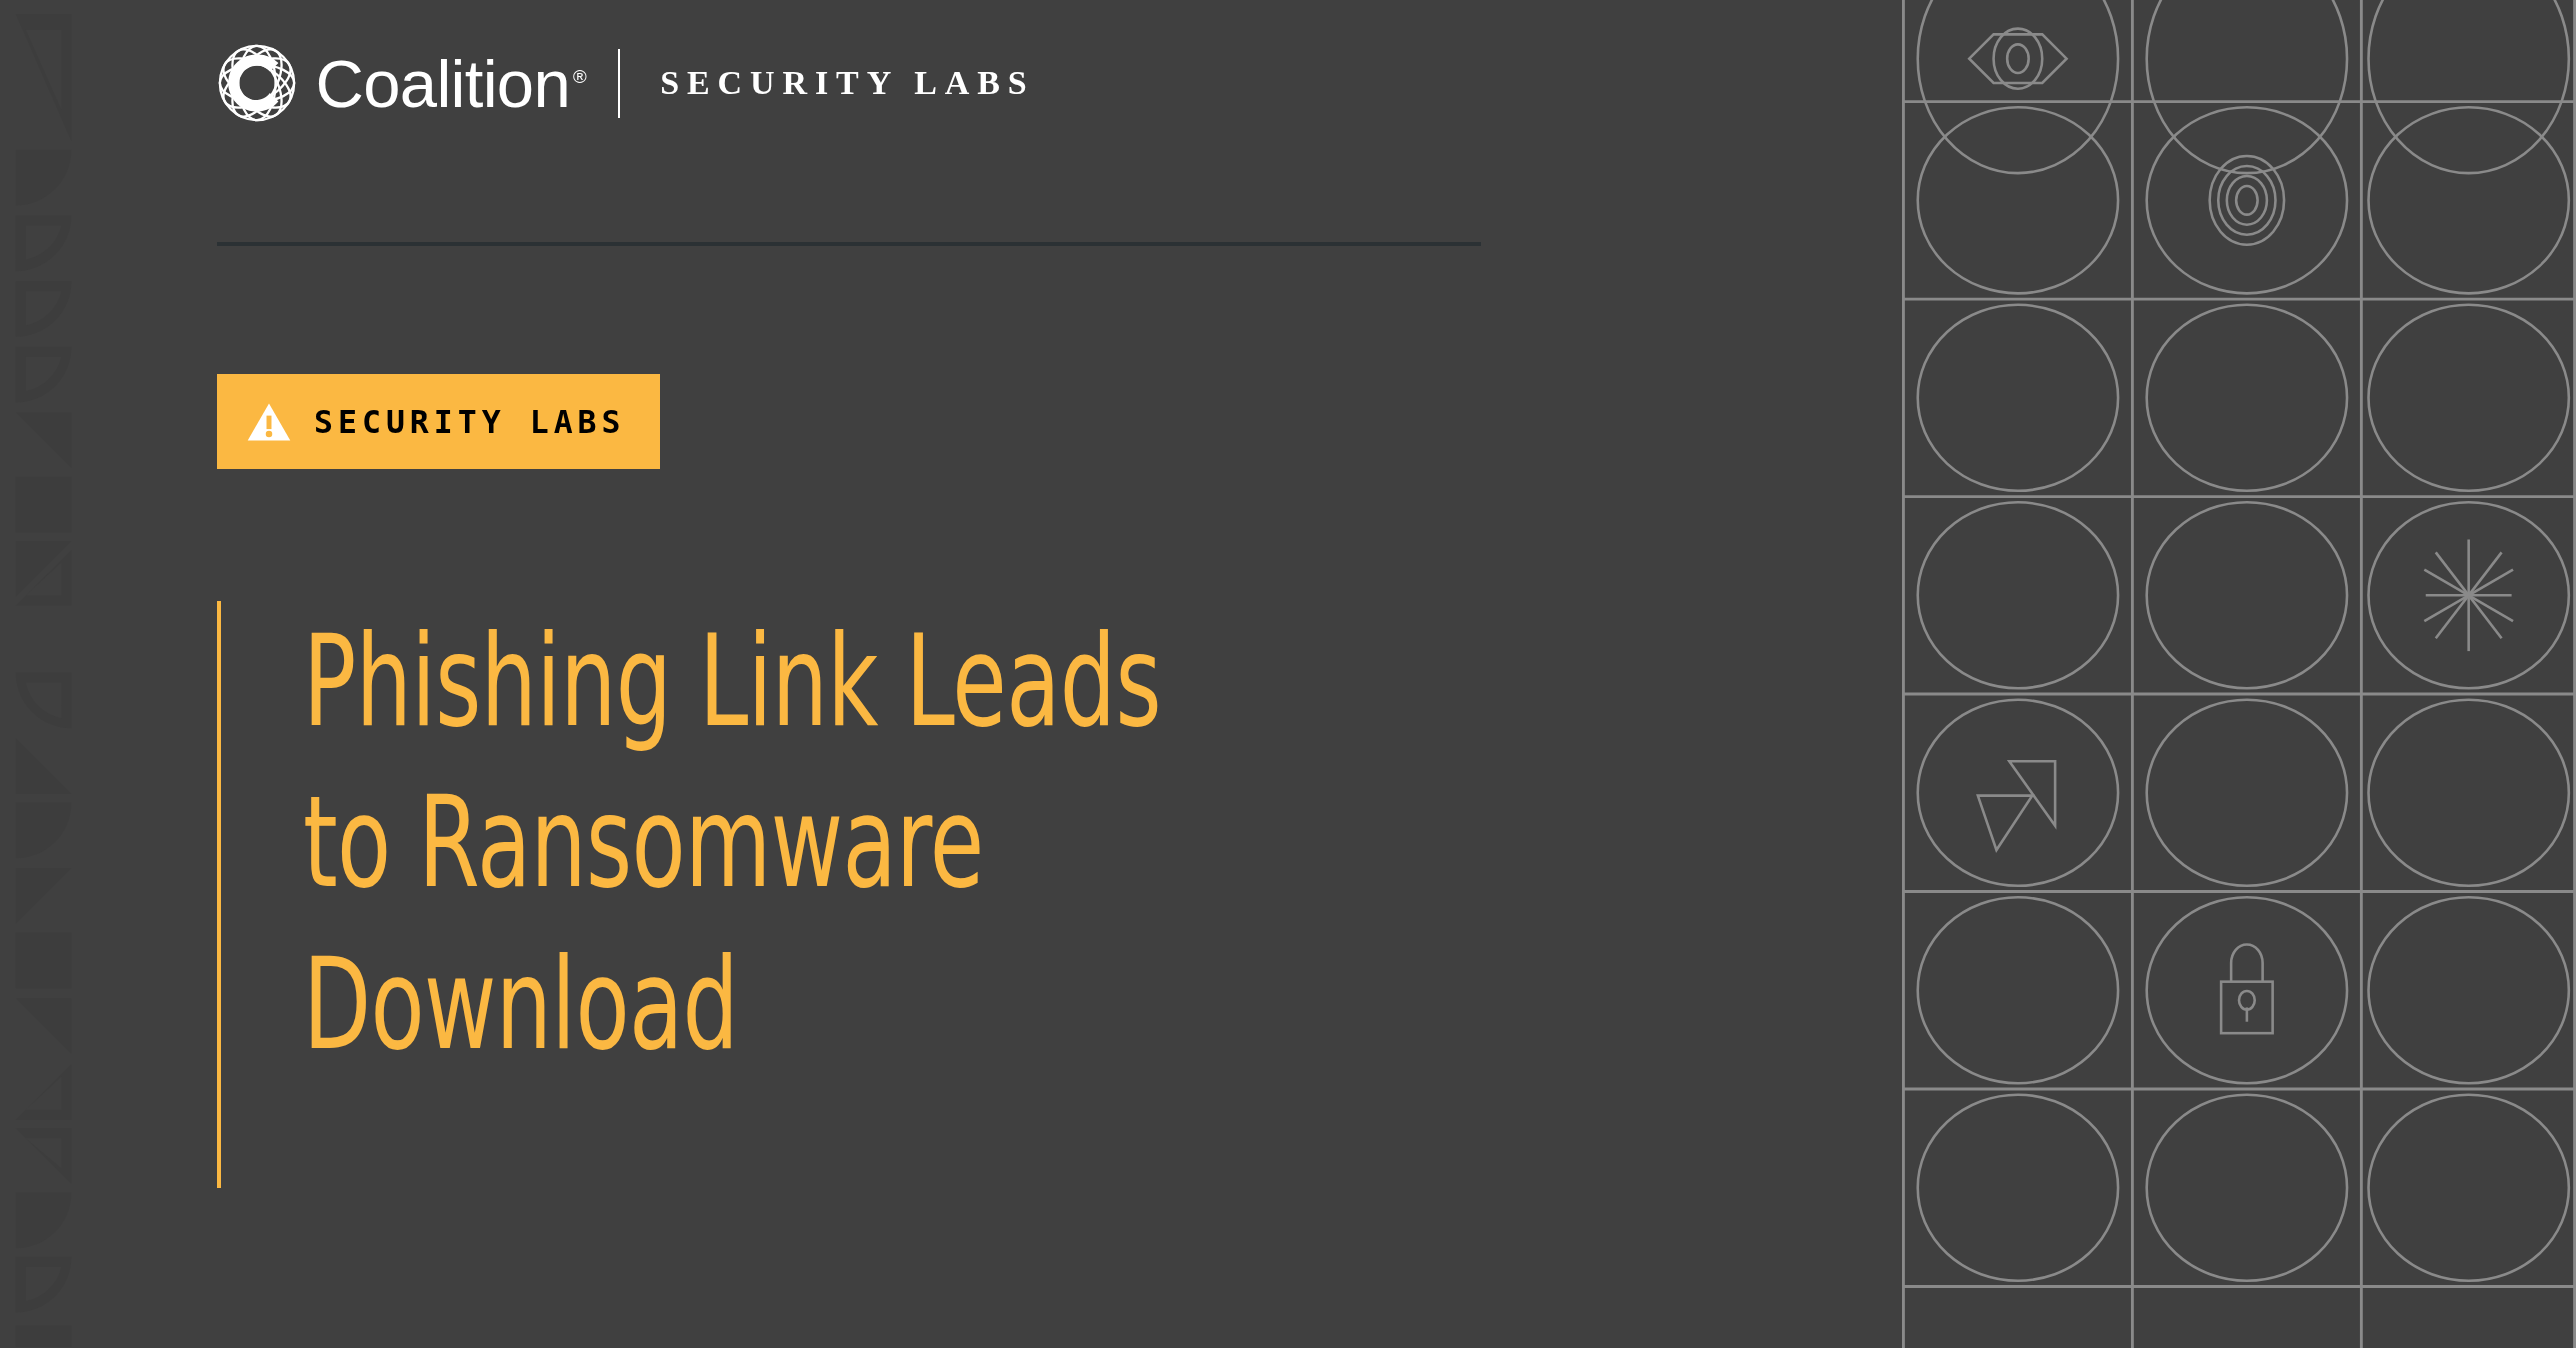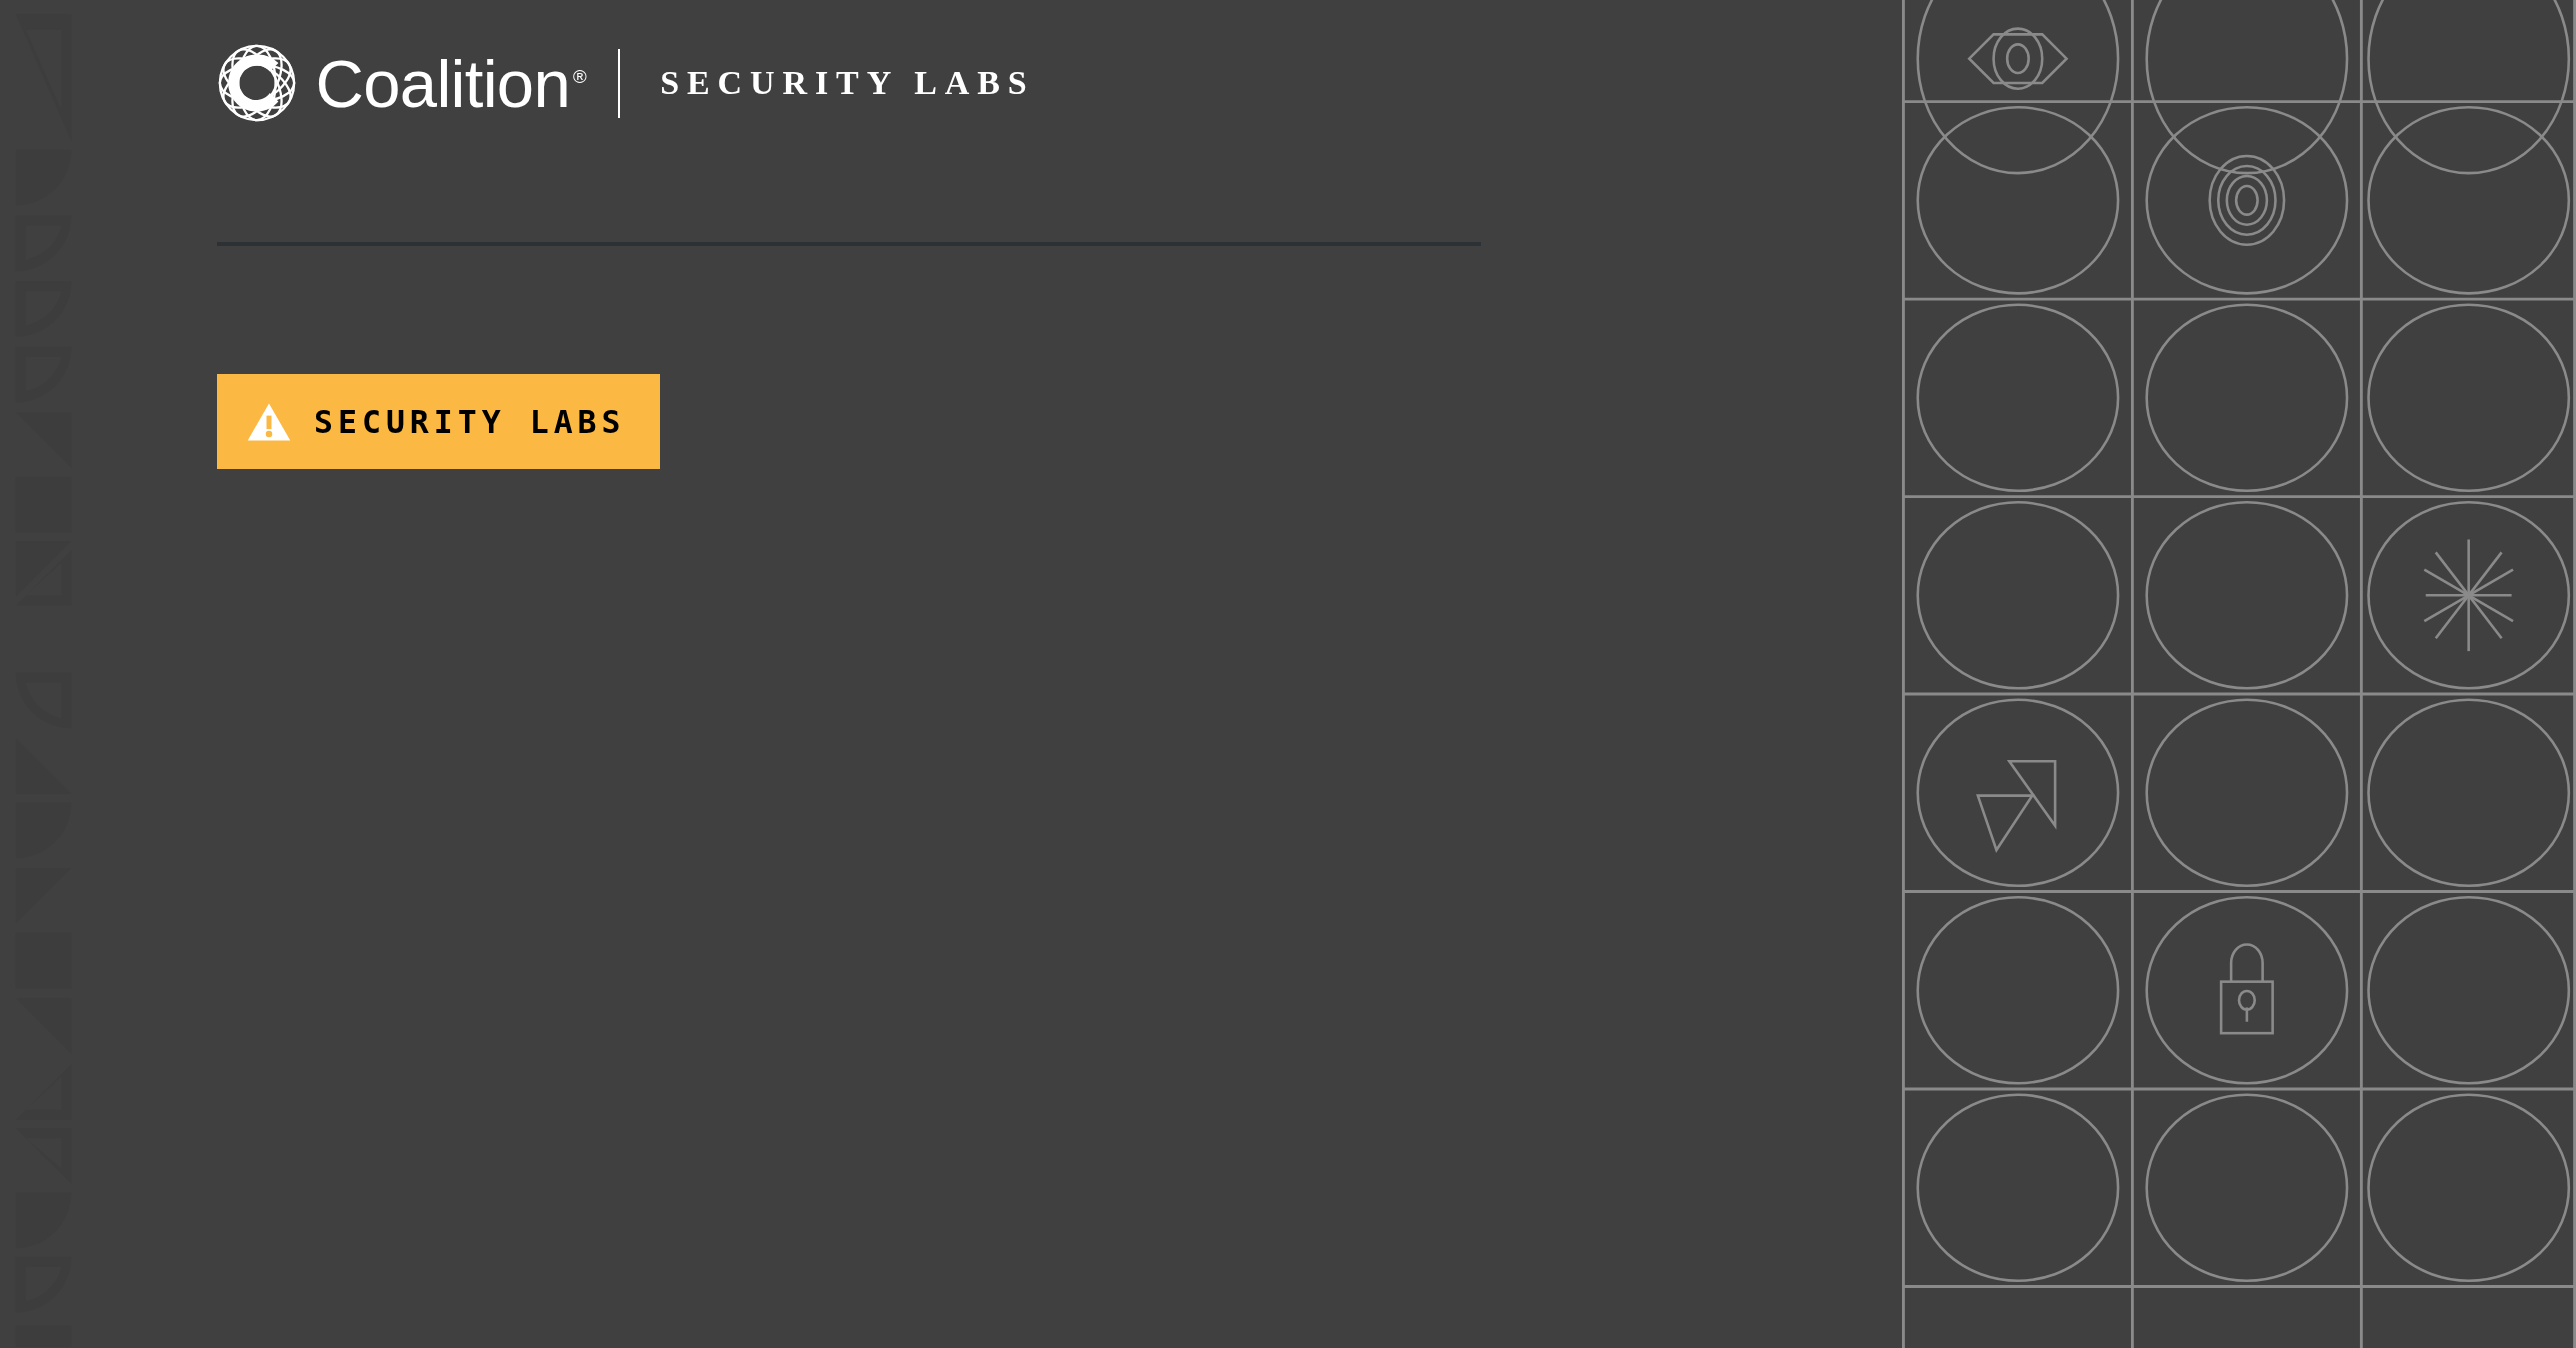--- a/index.html
+++ b/index.html
@@ -200,20 +200,26 @@
     <span id="alert-icon">
       <svg viewBox="0 0 62 56" width="44" height="40" xmlns="http://www.w3.org/2000/svg">
         <path d="M31 2 L61 54 H1 Z" fill="#ffffff"></path>
         <rect x="27.5" y="19" width="7" height="19" fill="#fbb842"></rect>
         <circle cx="31" cy="45" r="4.6" fill="#fbb842"></circle>
       </svg>
     </span>
     <span id="alert-text">SECURITY LABS</span>
   </div>
 
+  <div id="headline-wrap">
+    <span id="headline-rule"></span>
+    <h1 id="headline">Phishing Link Leads
+to Ransomware
+Download</h1>
+  </div>
 
   <div id="icon-grid">
     <svg width="674" height="1348" viewBox="0 0 942 1884" xmlns="http://www.w3.org/2000/svg">
       <g stroke="#8a8a8a" stroke-width="4" fill="none">
 
         <line x1="2" y1="0" x2="2" y2="1884"></line>
         <line x1="322" y1="0" x2="322" y2="1884"></line>
         <line x1="642" y1="0" x2="642" y2="1884"></line>
         <line x1="940" y1="0" x2="940" y2="1884"></line>
 

